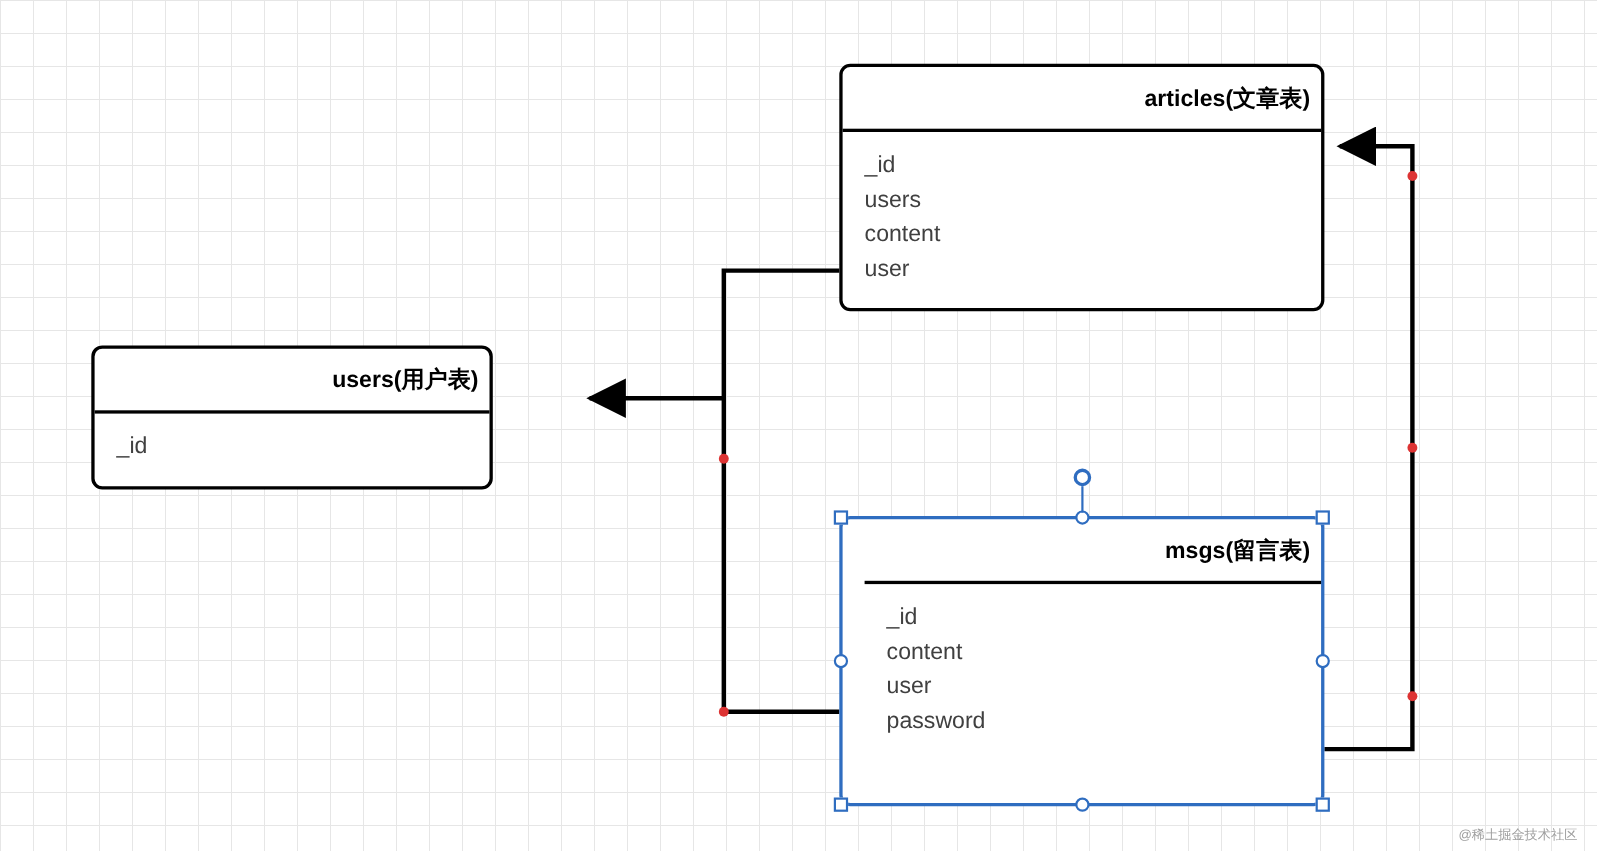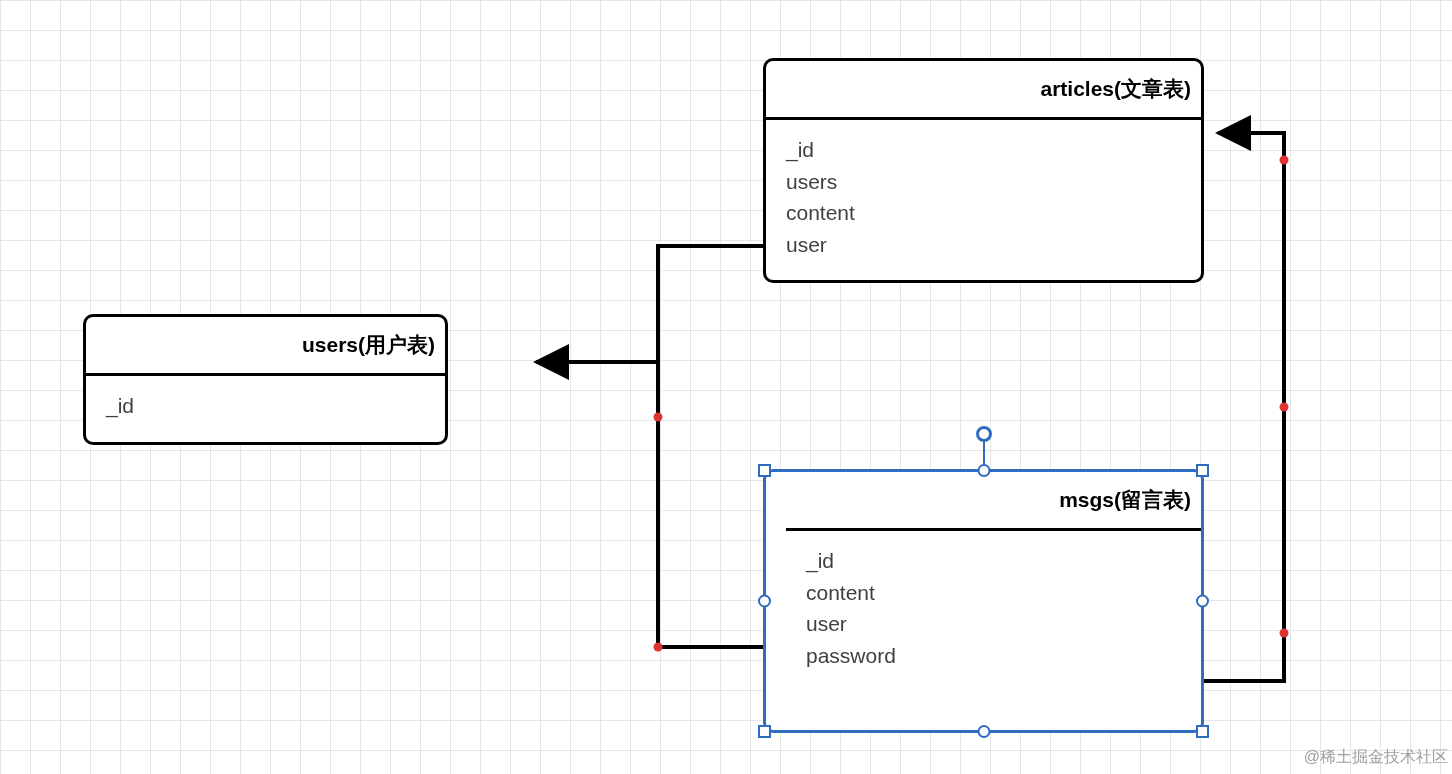--- a/index.html
+++ b/index.html
@@ -55,23 +55,23 @@
   }
 
   .svg-layer {
     position: absolute;
     top: 0; left: 0;
     width: 1452px; height: 774px;
     pointer-events: none;
   }
   .watermark {
     position: absolute;
-    right: 4px;
+    right: 18px;
     bottom: 6px;
-    font-size: 16px;
+    font-size: 12px;
     color: #9e9e9e;
   }
 </style>
 </head>
 <body>
 
 <div class="canvas">
 
   <svg class="svg-layer">
     <defs>

